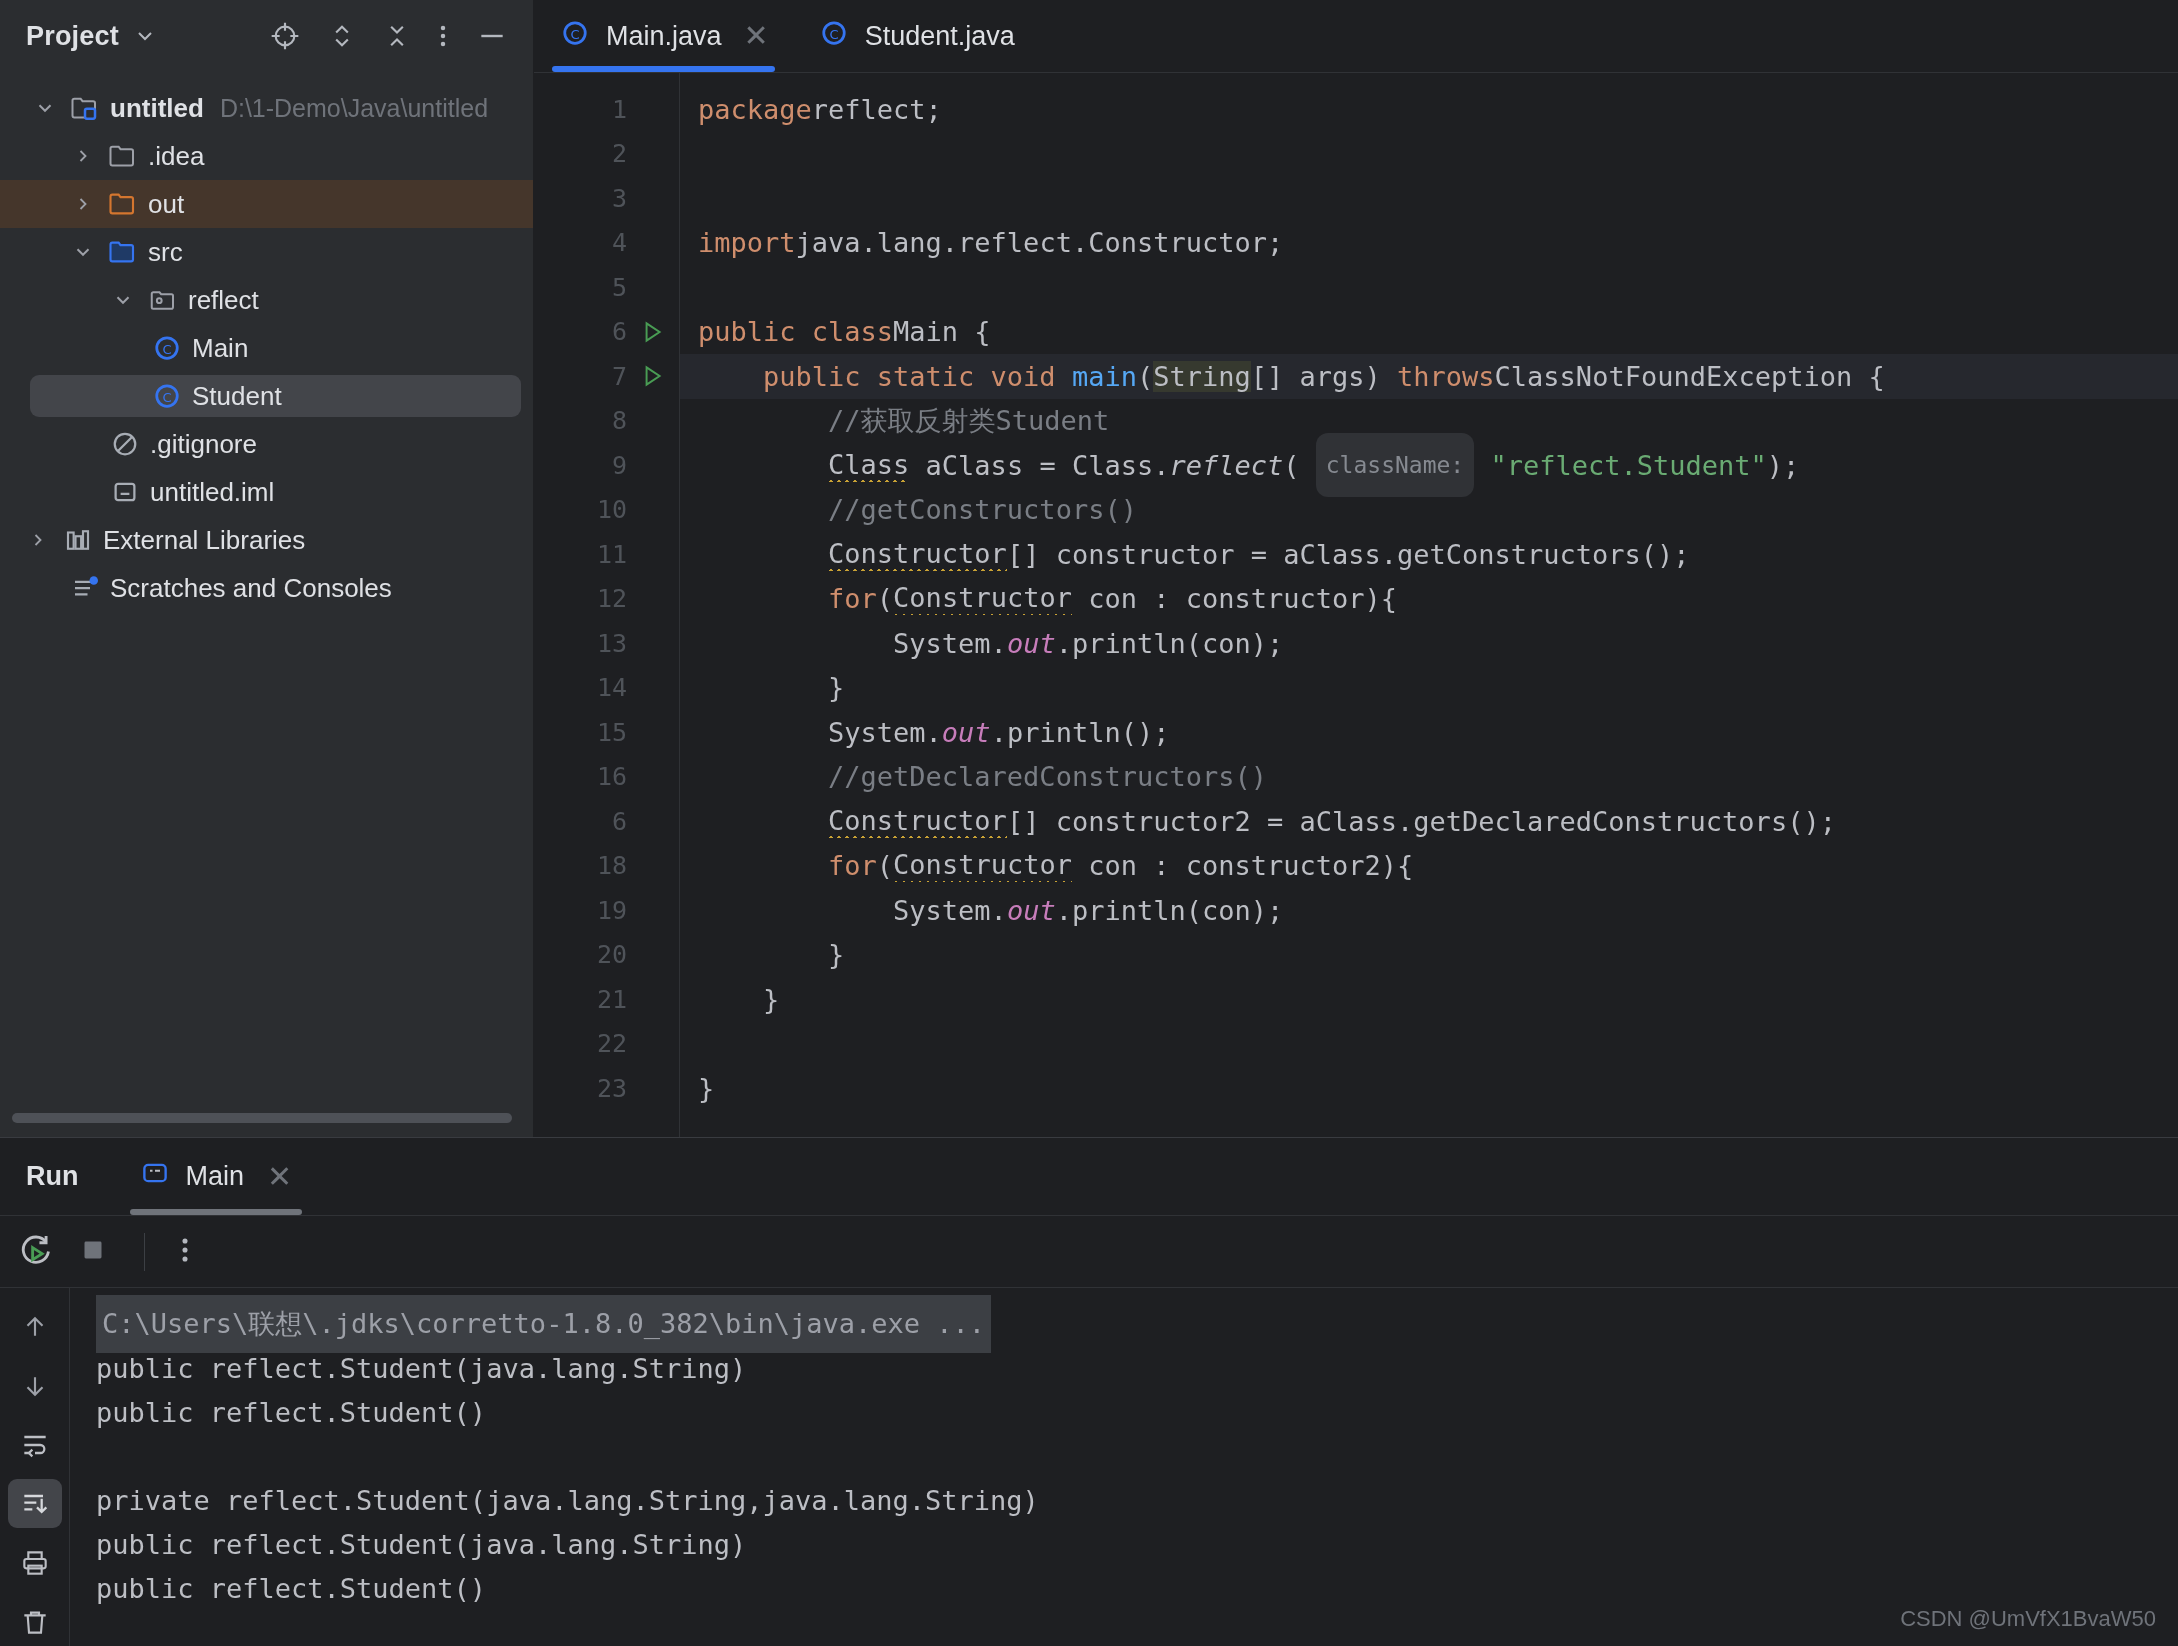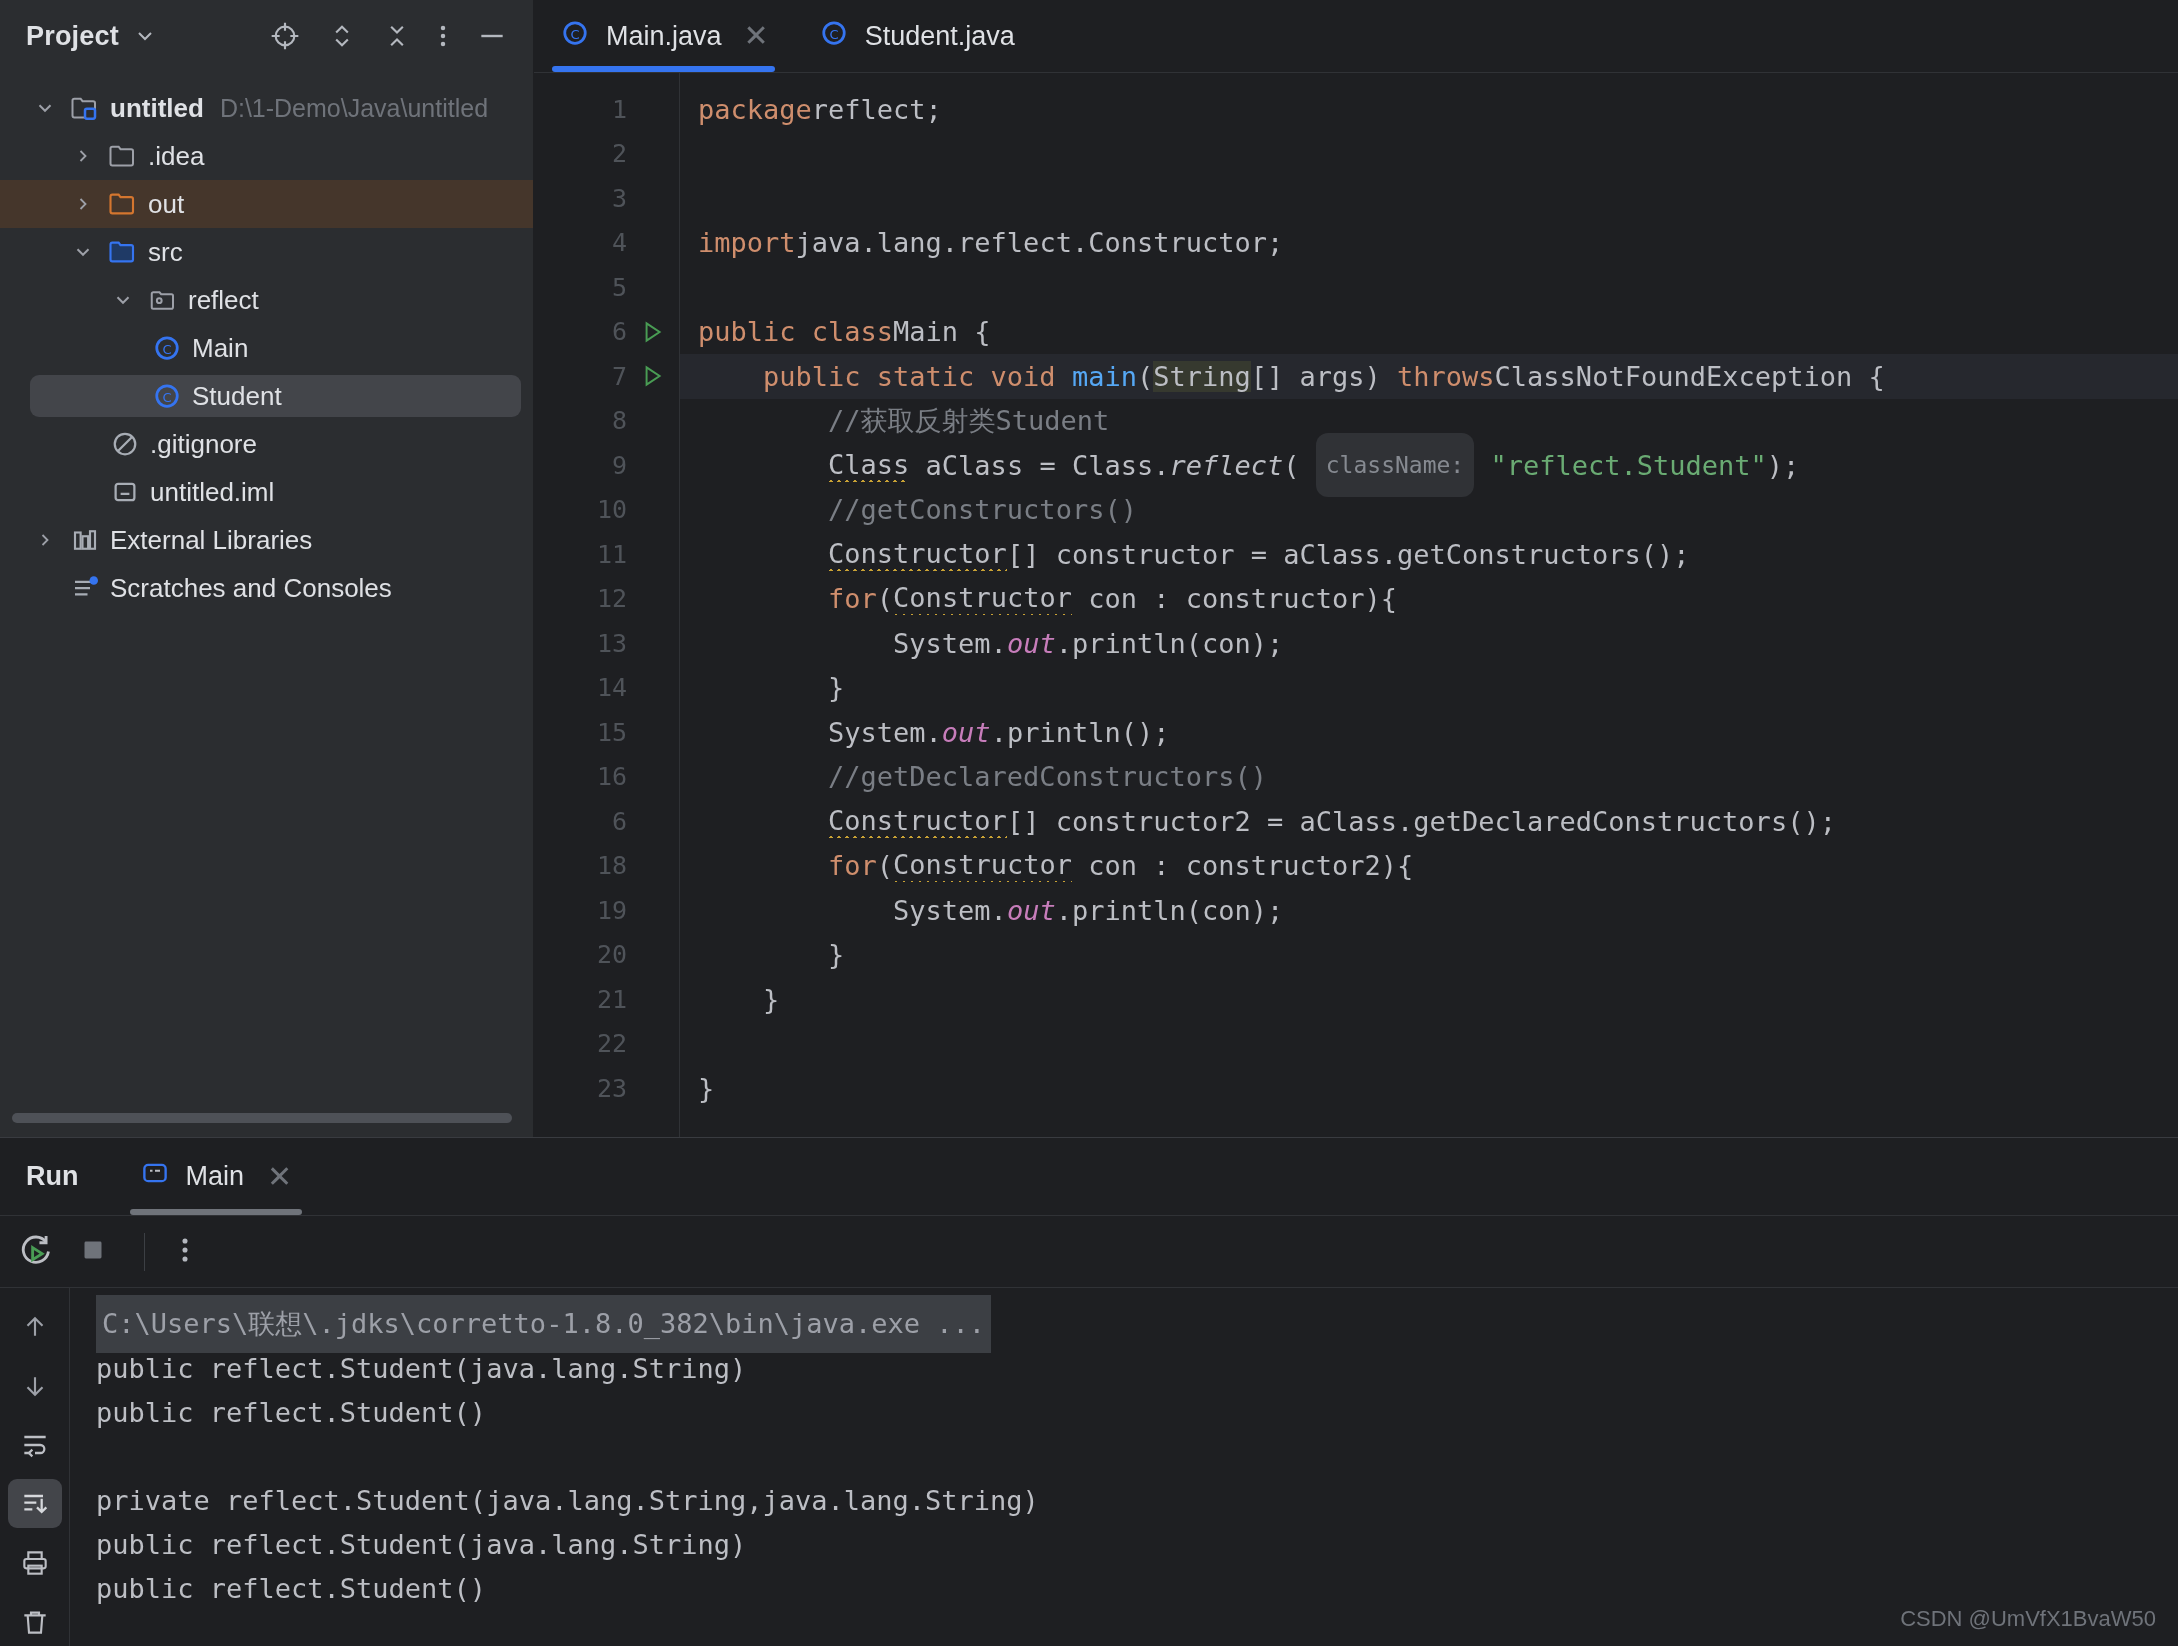--- a/index.html
+++ b/index.html
@@ -260,21 +260,21 @@
         <div class="row" style="padding-left:104px">
           <span class="ico">
             <svg width="30" height="30" viewBox="0 0 24 24">
                 <rect x="4.5" y="5.5" width="15" height="13" rx="2" fill="none" stroke="#A8ADB5" stroke-width="1.8"></rect>
                 <path d="M8.5 13.5h7" stroke="#A8ADB5" stroke-width="1.8"></path>
               </svg>
             </span>
           <span class="lbl">untitled.iml</span>
         </div>
 
-        <div class="row" style="padding-left:26px">
+        <div class="row" style="padding-left:19px">
           <span class="arrow">
             <svg width="20" height="20" viewBox="0 0 24 24" fill="none" stroke="#9DA0A8" stroke-width="2.2">
                 <path d="M9 6l6 6-6 6"></path>
               </svg>
             </span>
           <span class="ico">
             <svg width="30" height="30" viewBox="0 0 24 24" fill="none" stroke="#A8ADB5" stroke-width="1.7">
                 <rect x="4" y="6" width="4.5" height="13"></rect>
                 <rect x="10" y="9" width="4.5" height="10"></rect>
                 <rect x="16" y="5" width="4" height="14"></rect>

